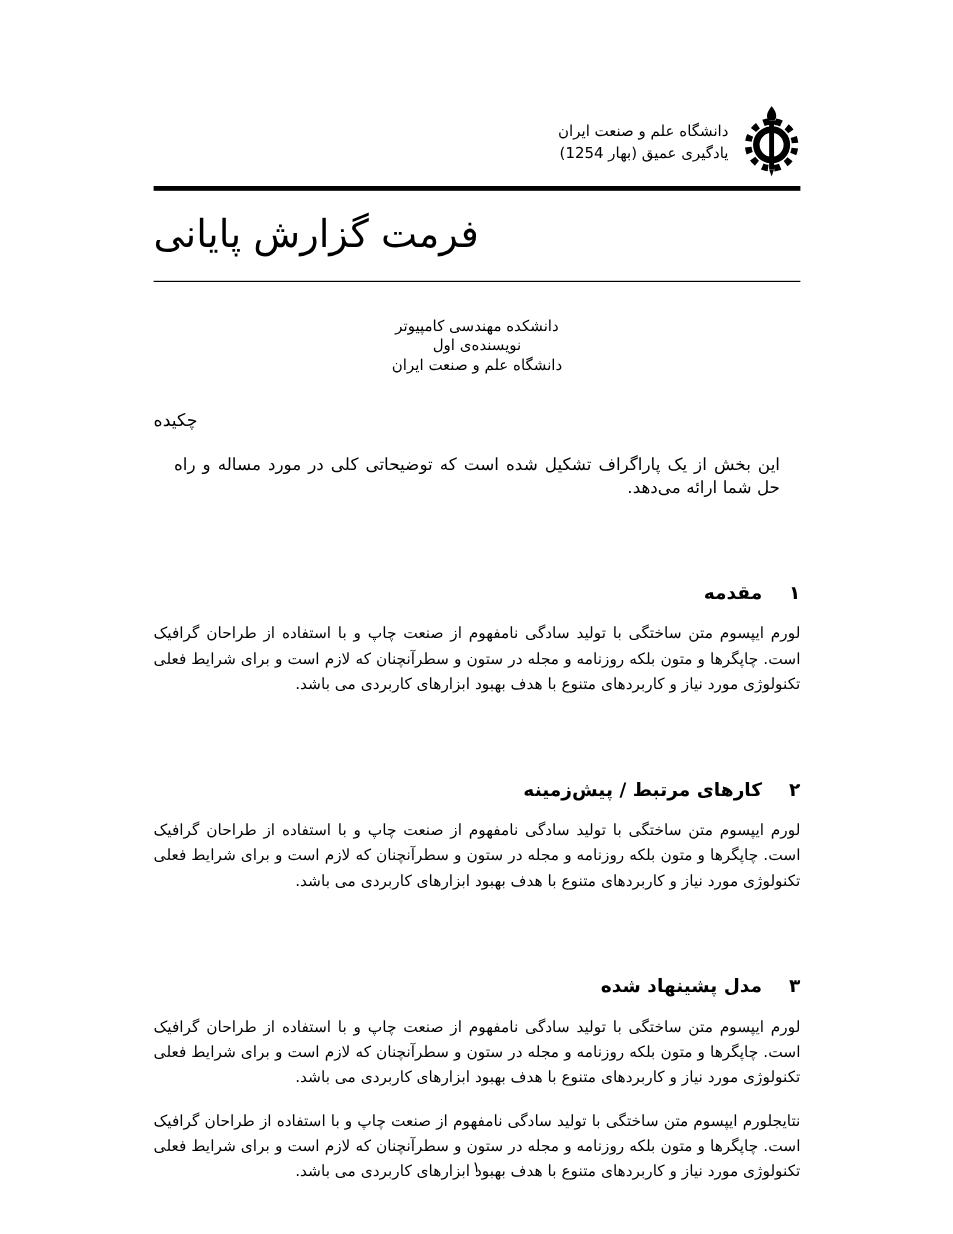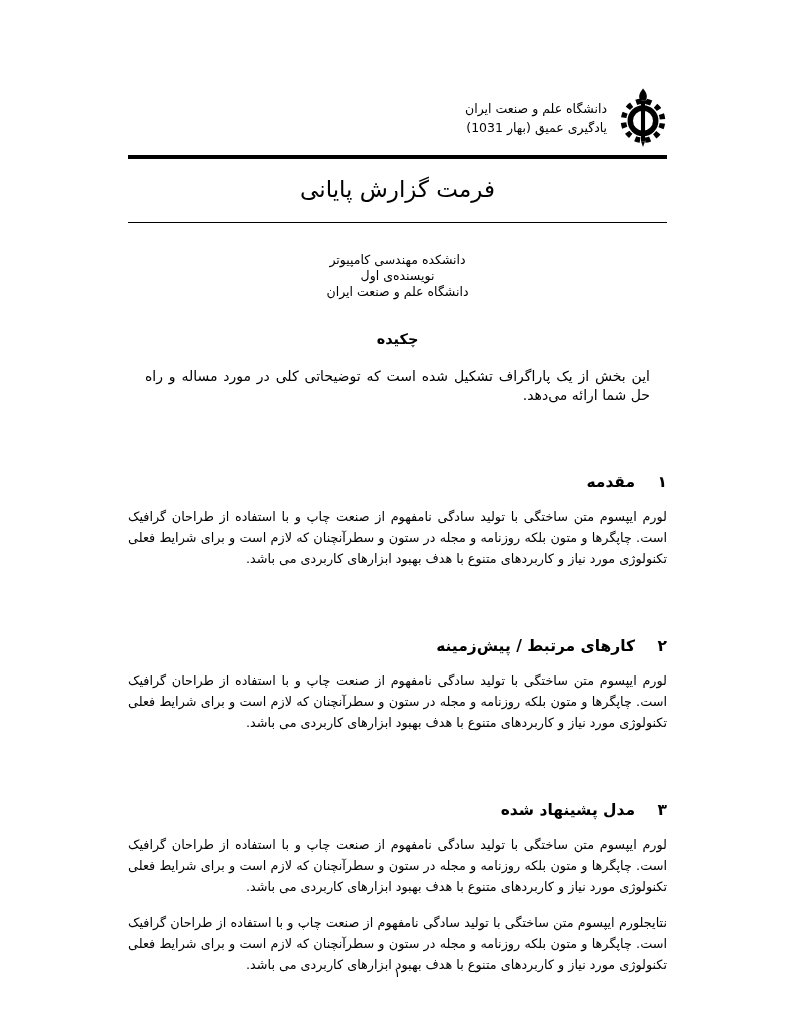--- a/index.html
+++ b/index.html
@@ -35,22 +35,22 @@
   }
   .logo-box { width: 48px; height: 60px; flex: 0 0 auto; }
 
   
   .rule-thick { height: 4px; background: #000; margin-top: 7px; }
   .rule-thin  { height: 1px; background: #000; }
 
   
   .doc-title {
     direction: rtl;
-    text-align: center;
-    font-size: 23px;
+    text-align: left;
+    font-size: 32px;
     font-weight: normal;
     margin-top: 17px;
     margin-bottom: 20px;
     letter-spacing: 0.5px;
   }
 
   
   .author-block {
     margin-top: 29px;
     text-align: center;
@@ -62,24 +62,24 @@
     direction: ltr;
     font-family: "DejaVu Sans Mono", monospace;
     font-size: 13px;
     margin-top: 3px;
     letter-spacing: 0.5px;
   }
 
   
   .abstract-heading {
     margin-top: 31px;
-    text-align: center;
+    text-align: left;
     direction: rtl;
     font-size: 14.5px;
-    font-weight: bold;
+    font-weight: normal;
   }
   .abstract-text {
     margin: 20px 17px 0 17px;
     direction: rtl;
     text-align: justify;
     font-size: 14px;
     line-height: 19px;
   }
 
   
@@ -110,21 +110,21 @@
   }
 </style>
 </head>
 <body>
 
 <div class="page">
 
   <div class="header">
     <div class="header-text">
       <div>دانشگاه علم و صنعت ایران</div>
-      <div>یادگیری عمیق (بهار 1031)</div>
+      <div>یادگیری عمیق (بهار 1254)</div>
     </div>
     <div class="logo-box">
       <svg viewBox="0 0 100 132" width="48" height="60" aria-hidden="true">
 
         <path d="M50 1 C42 11 39 19 44 27 L56 27 C61 19 58 10 50 1 Z" fill="#000"></path>
 
         <circle cx="50" cy="72" r="43" fill="none" stroke="#000" stroke-width="12" stroke-dasharray="11.25 11.27" transform="rotate(8 50 72)"></circle>
 
         <circle cx="50" cy="72" r="28" fill="none" stroke="#000" stroke-width="12"></circle>
 

